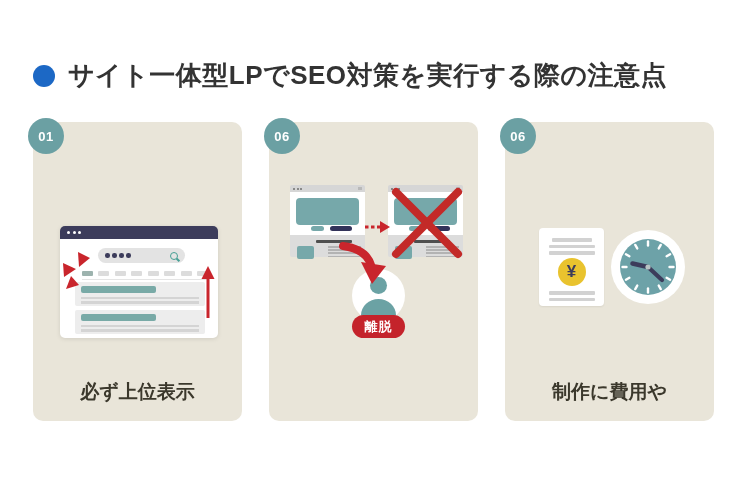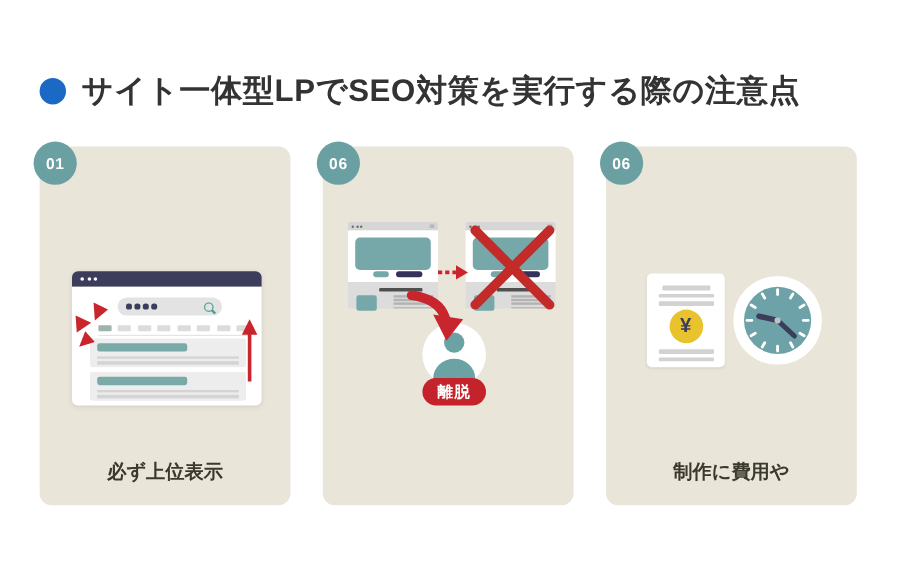--- a/index.html
+++ b/index.html
@@ -18,21 +18,21 @@
   
   .cards { position:absolute; left:33px; top:122px; display:flex; gap:27px; }
   .card { position:relative; width:209px; height:299px; background:#e9e5d9; border-radius:10px; }
   .badge {
     position:absolute; left:-5px; top:-4px; width:36px; height:36px; border-radius:50%;
     background:#6ba0a3; color:#ffffff; font-size:13px; font-weight:bold;
     display:flex; align-items:center; justify-content:center; letter-spacing:.5px; z-index:3;
   }
   .caption {
     position:absolute; left:0; right:0; bottom:14px; text-align:center;
-    font-size:16px; font-weight:bold; color:#3b382c; line-height:1.6;
+    font-size:19px; font-weight:bold; color:#3b382c; line-height:1.6;
   }
   .overlay { position:absolute; left:0; top:0; width:209px; height:299px; z-index:2; pointer-events:none; }
 
   
   .browser { position:absolute; left:27px; top:104px; width:158px; height:112px;
              filter:drop-shadow(0 1px 2px rgba(0,0,0,.10)); }
   .b-top { height:13px; background:#3c3c5b; border-radius:5px 5px 0 0;
            display:flex; align-items:center; padding-left:7px; gap:2.5px; }
   .b-top i { width:3px; height:3px; border-radius:50%; background:#ffffff; }
   .b-body { height:99px; background:#ffffff; border-radius:0 0 5px 5px; position:relative; }

